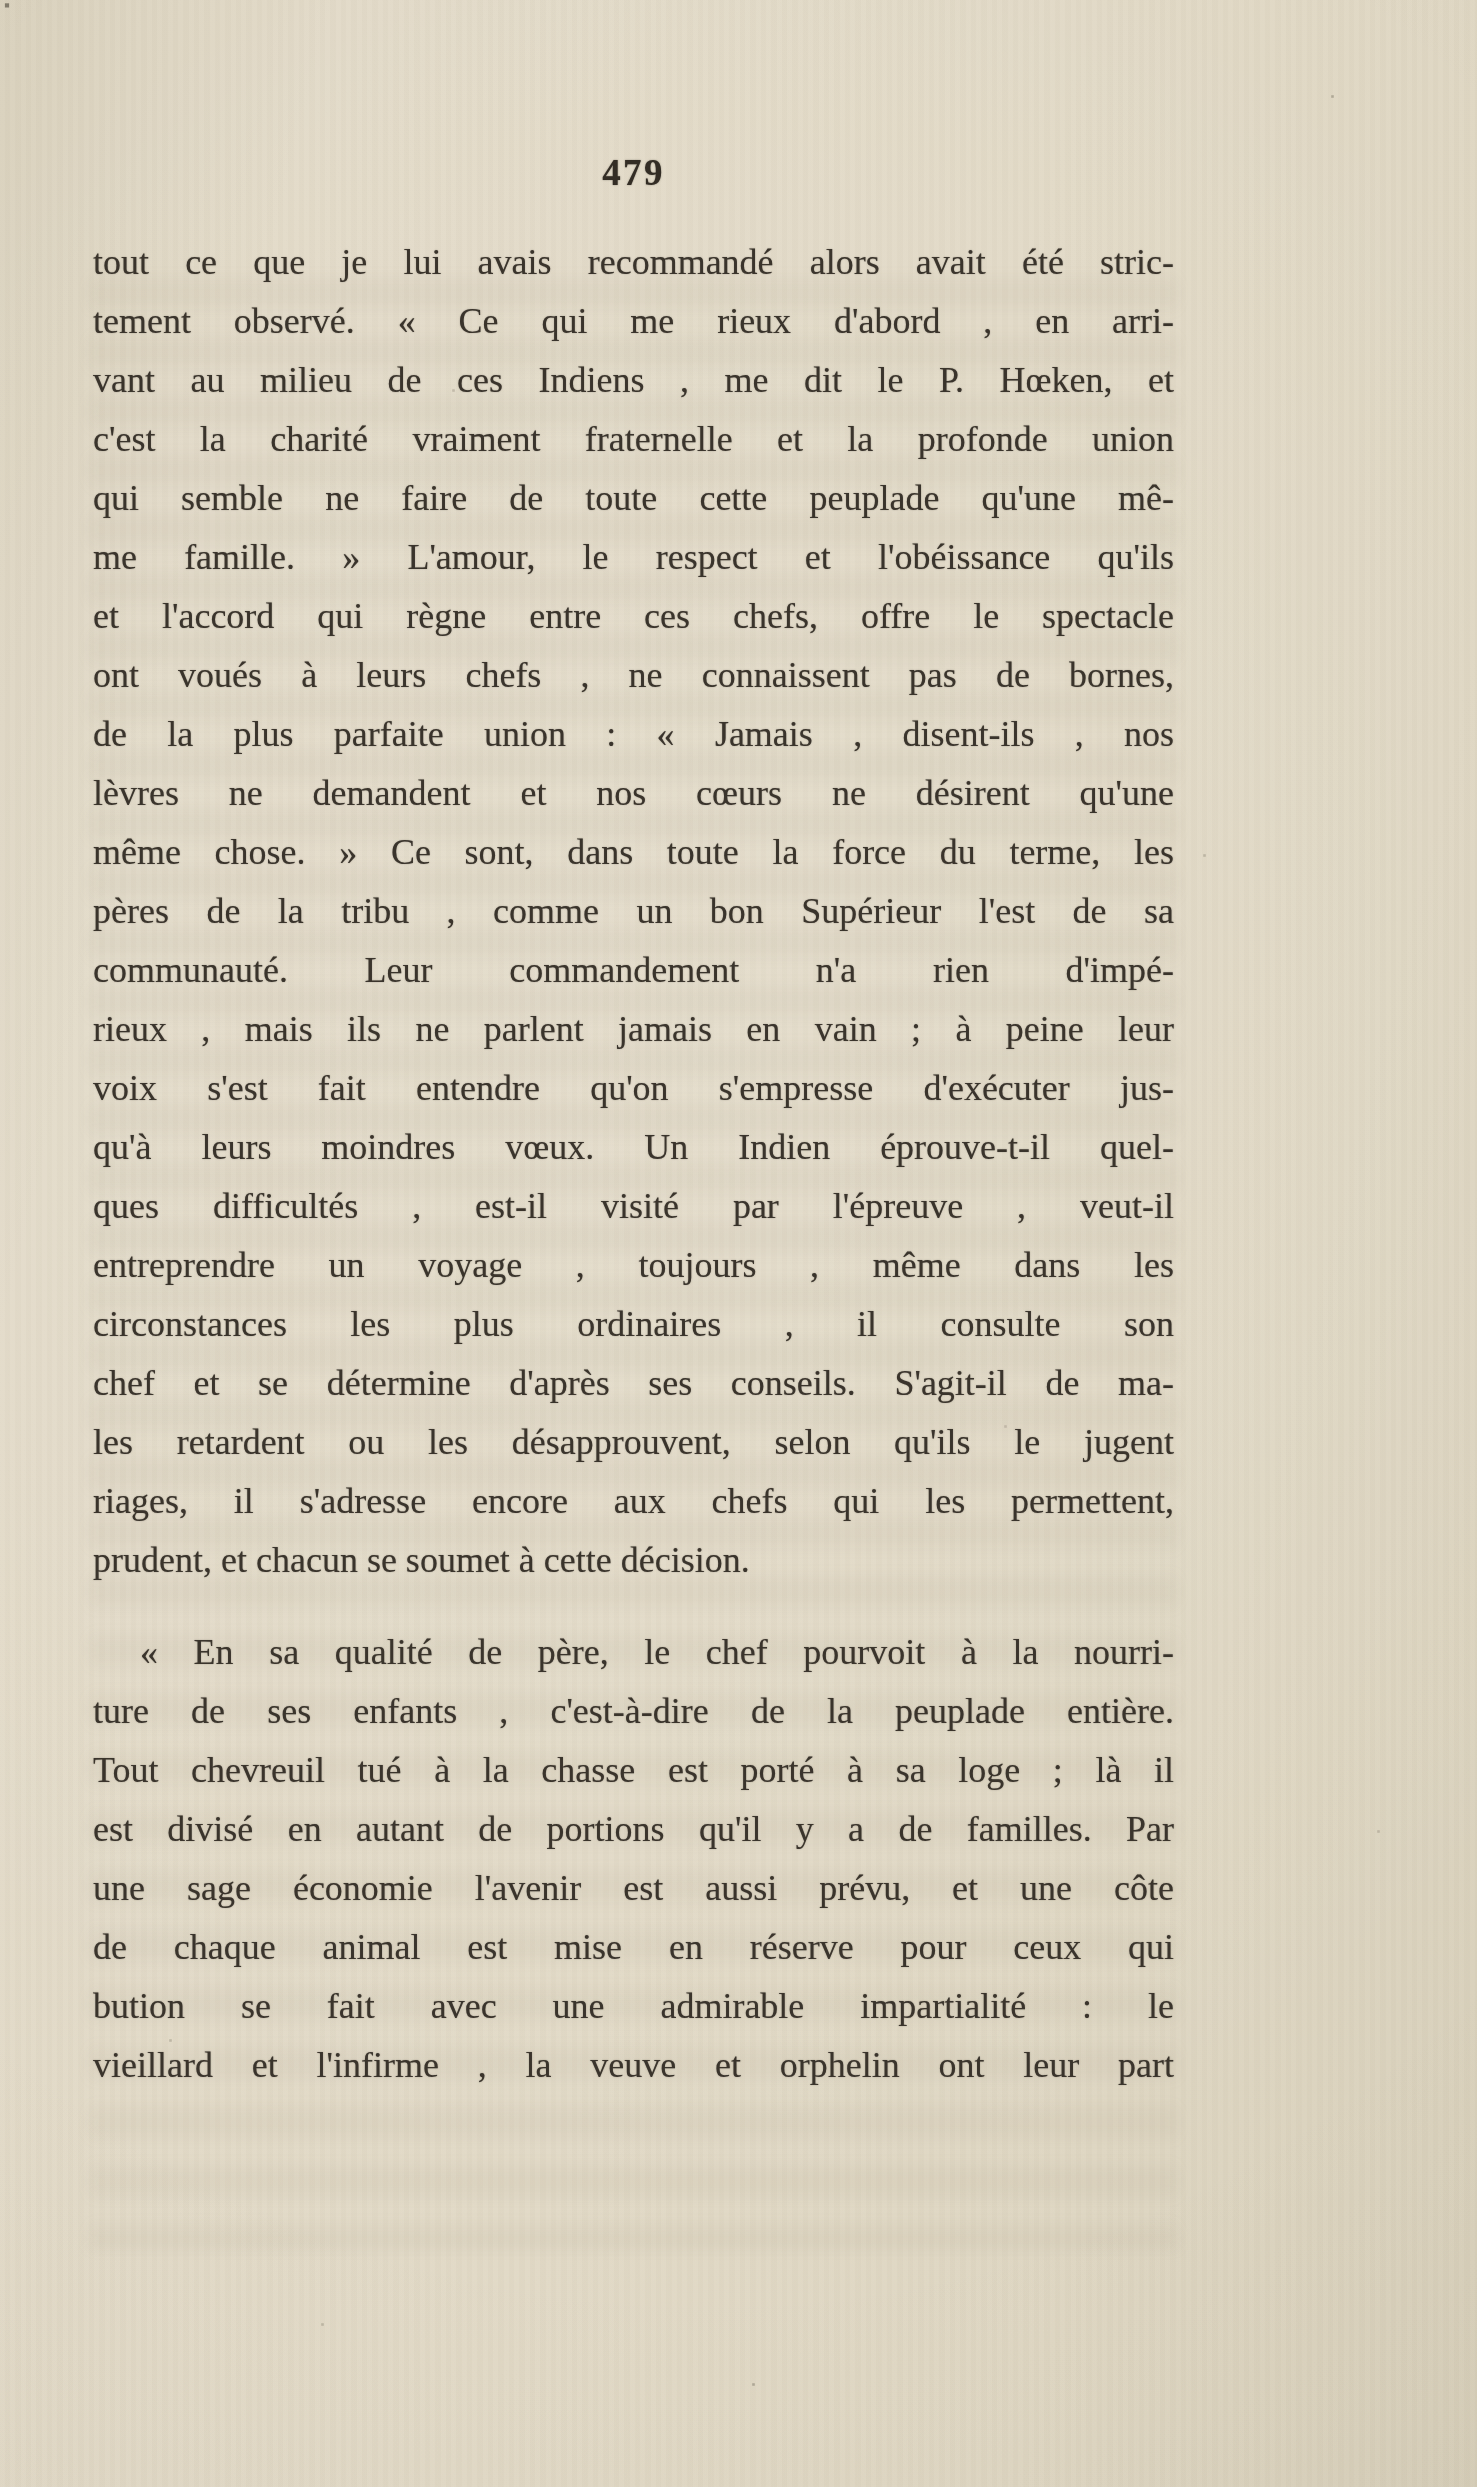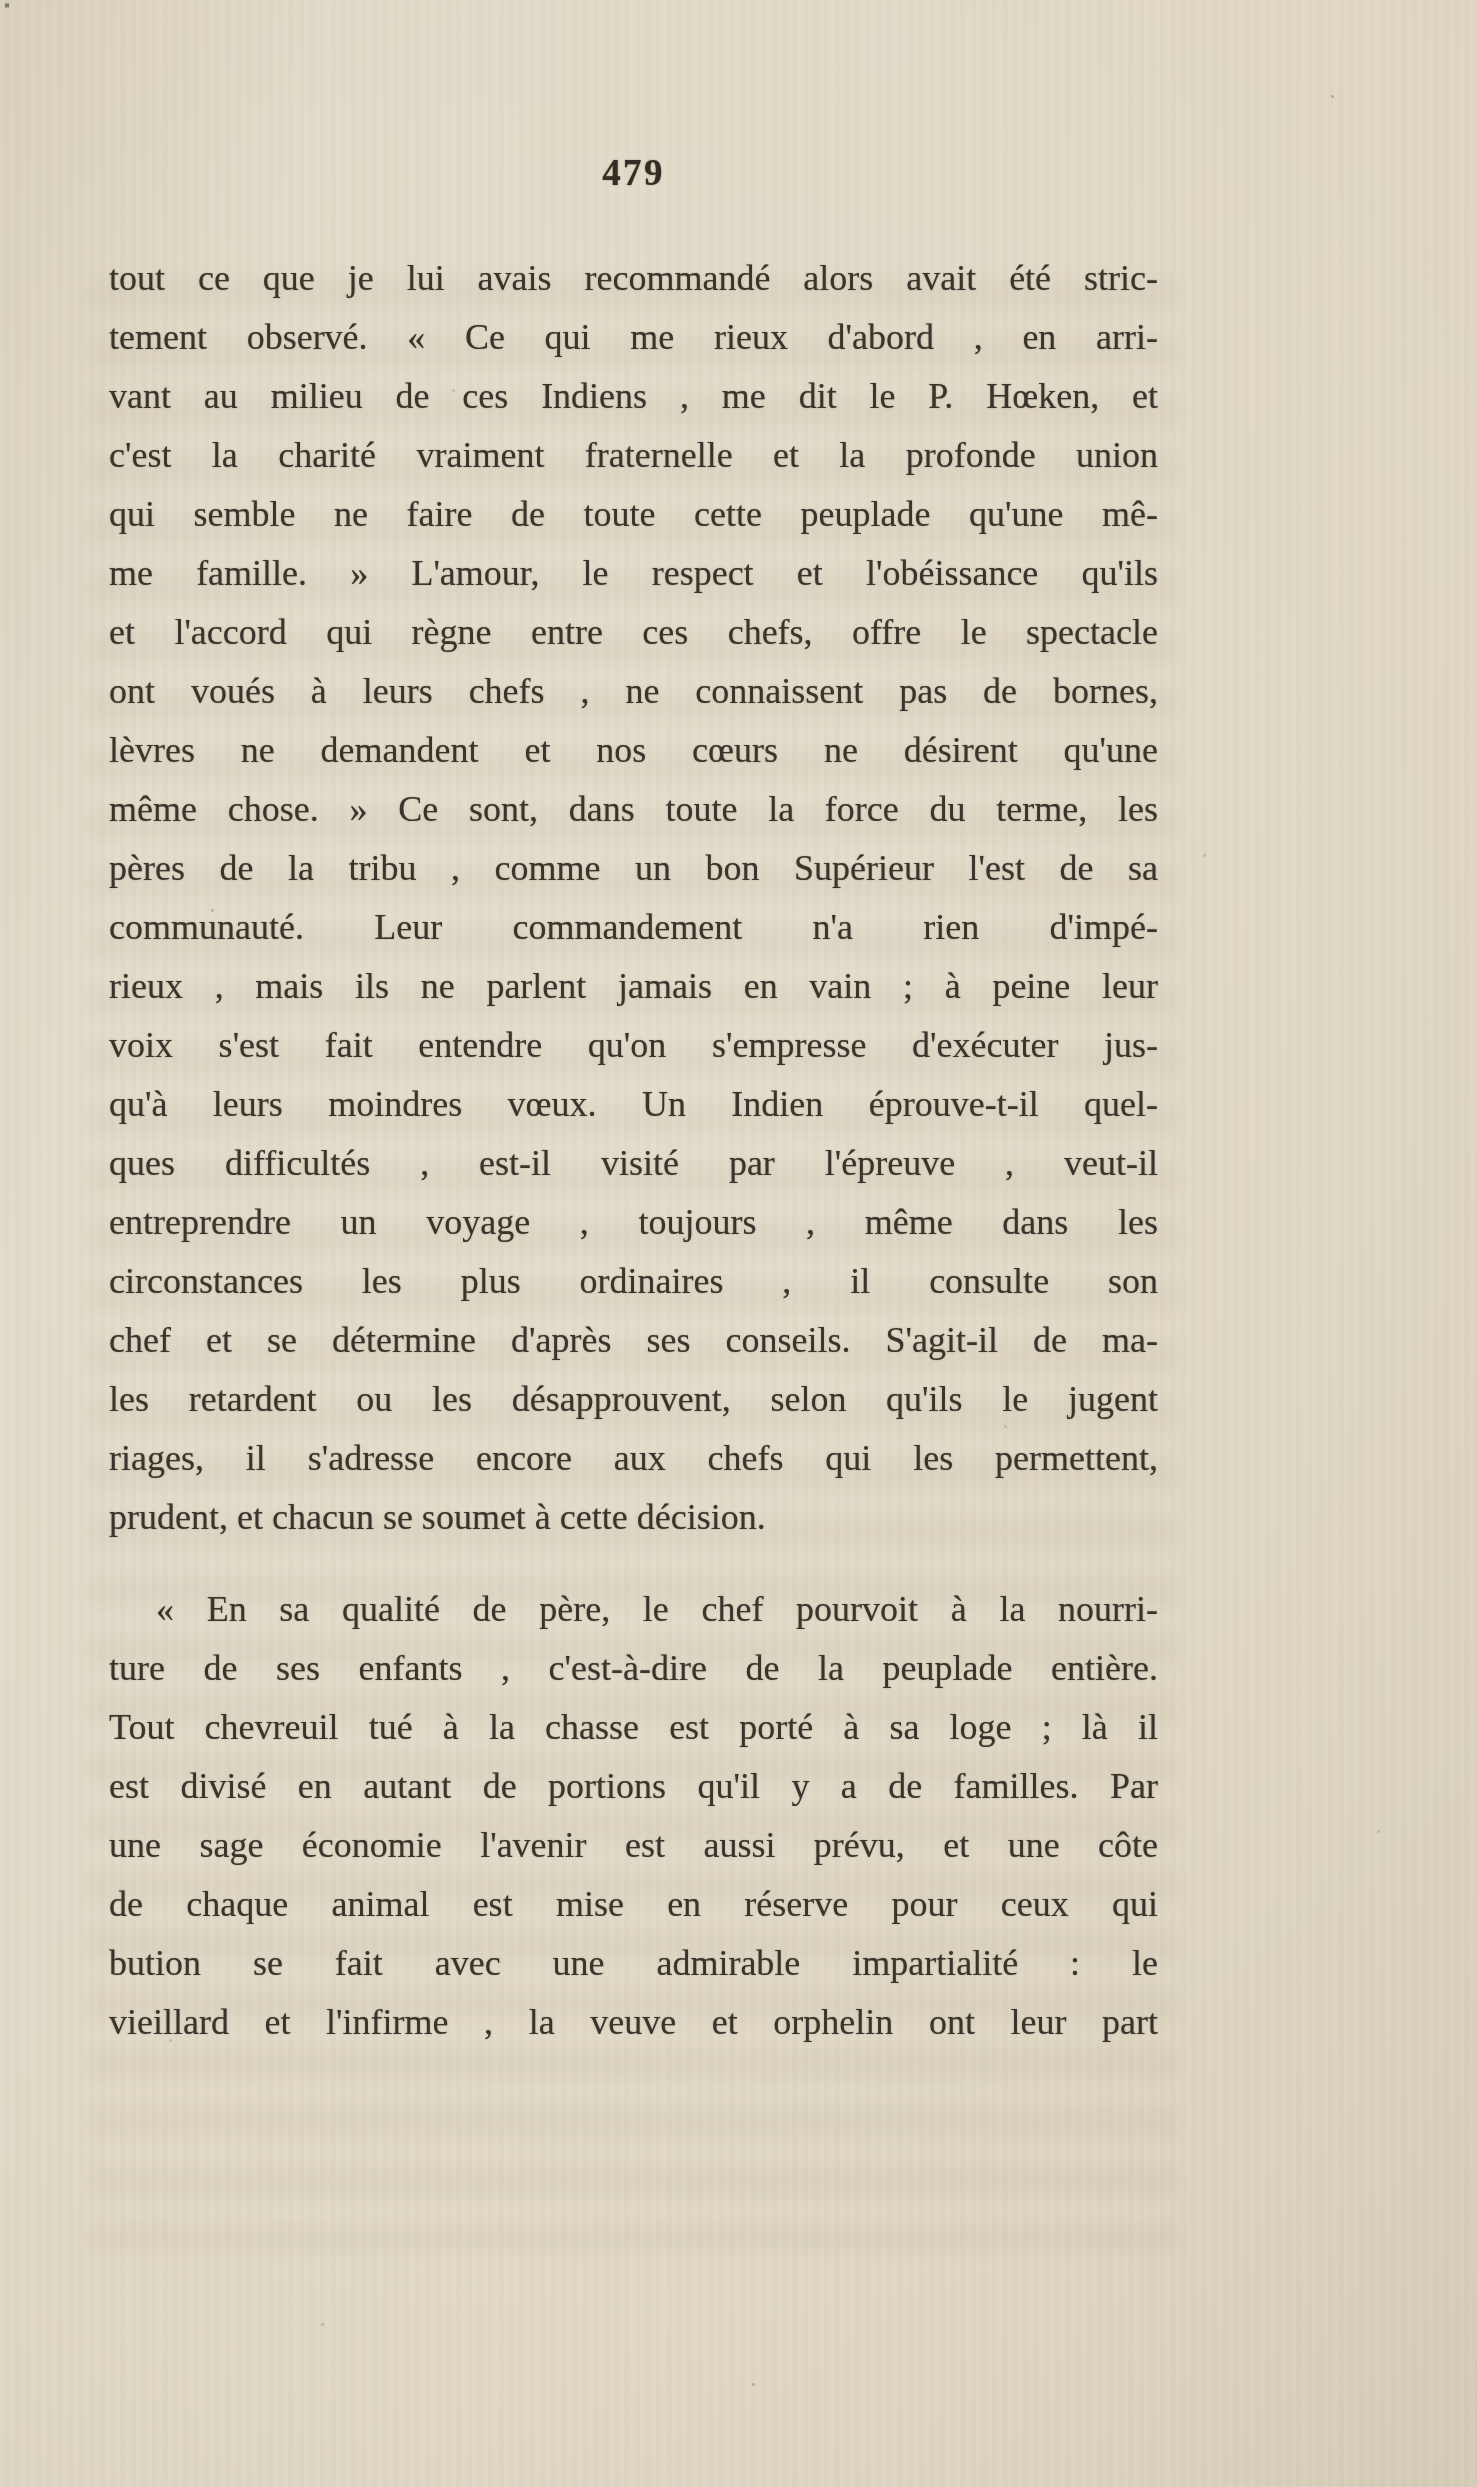--- a/index.html
+++ b/index.html
@@ -77,21 +77,21 @@
   .text-block {
     position: absolute;
     top: 233px;
     left: 93px;
     width: 1081px;
     font-size: 36px;
     line-height: 59px;
     text-shadow: 0 0 1.3px rgba(58,52,44,0.50);
   }
 
-  .paragraph { margin: 16px; }
+  .paragraph { margin: 0; }
   .paragraph + .paragraph { margin-top: 33px; }
 
   .line {
     text-align: justify;
     text-align-last: justify;
     white-space: normal;
   }
   .line.indent { text-indent: 47px; }
   .line.last-short { text-align-last: left; }
 </style>
@@ -107,20 +107,21 @@
   <div class="text-block">
       <div class="paragraph">
         <div class="line">tout ce que je lui avais recommandé alors avait été stric-</div>
         <div class="line">tement observé. « Ce qui me rieux d'abord , en arri-</div>
         <div class="line">vant au milieu de ces Indiens , me dit le P. Hœken, et</div>
         <div class="line">c'est la charité vraiment fraternelle et la profonde union</div>
         <div class="line">qui semble ne faire de toute cette peuplade qu'une mê-</div>
         <div class="line">me famille. » L'amour, le respect et l'obéissance qu'ils</div>
         <div class="line">et l'accord qui règne entre ces chefs, offre le spectacle</div>
         <div class="line">ont voués à leurs chefs , ne connaissent pas de bornes,</div>
+        <div class="line">de la plus parfaite union : « Jamais , disent-ils , nos</div>
         <div class="line">lèvres ne demandent et nos cœurs ne désirent qu'une</div>
         <div class="line">même chose. » Ce sont, dans toute la force du terme, les</div>
         <div class="line">pères de la tribu , comme un bon Supérieur l'est de sa</div>
         <div class="line">communauté. Leur commandement n'a rien d'impé-</div>
         <div class="line">rieux , mais ils ne parlent jamais en vain ; à peine leur</div>
         <div class="line">voix s'est fait entendre qu'on s'empresse d'exécuter jus-</div>
         <div class="line">qu'à leurs moindres vœux. Un Indien éprouve-t-il quel-</div>
         <div class="line">ques difficultés , est-il visité par l'épreuve , veut-il</div>
         <div class="line">entreprendre un voyage , toujours , même dans les</div>
         <div class="line">circonstances les plus ordinaires , il consulte son</div>

